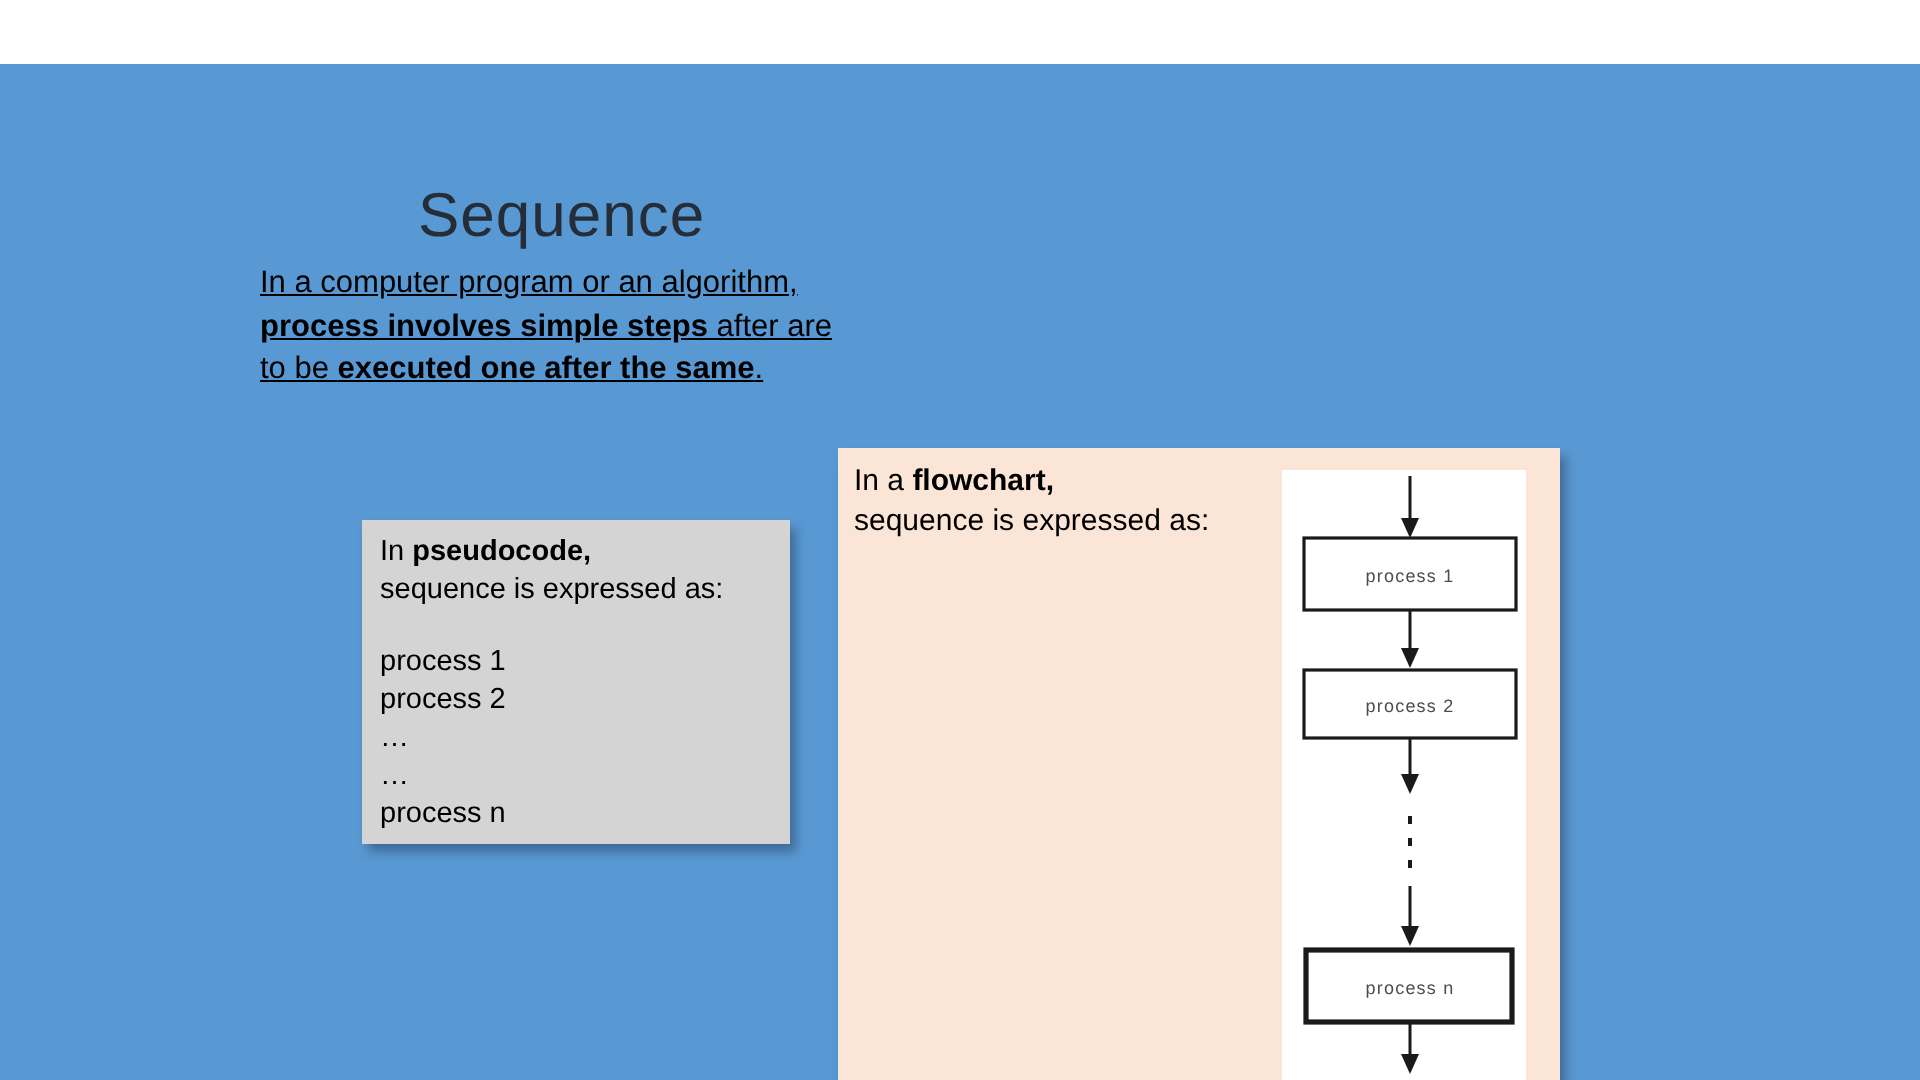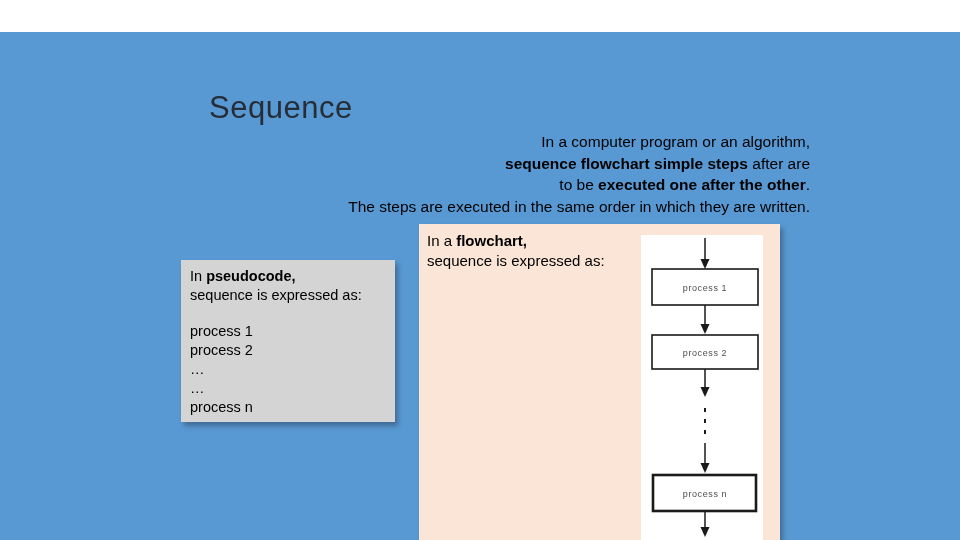--- a/index.html
+++ b/index.html
@@ -19,24 +19,25 @@
     position: absolute;
     left: 209px; top: 58px;
     font-size: 31px;
     font-weight: 300;
     letter-spacing: 0.5px;
     color: #252e38;
   }
   .intro-text {
     position: absolute;
     left: 130px; top: 99px; width: 680px;
-    text-align: right;
+    text-align: left;
     font-size: 15.5px;
     line-height: 21.5px;
     color: #000000;
+    text-decoration: underline;
   }
   .intro-line b { font-weight: bold; }
 
   .pseudo-box {
     position: absolute;
     left: 181px; top: 228px;
     width: 214px; height: 162px;
     box-sizing: border-box;
     background: #d4d4d4;
     box-shadow: 3px 4px 5px rgba(30,40,60,0.40);
@@ -82,23 +83,22 @@
 </style>
 </head>
 <body>
 
 <div class="slide">
 
   <div class="slide-title">Sequence</div>
 
   <div class="intro-text">
     <div class="intro-line"><span>In a computer program or an algorithm,</span></div>
-    <div class="intro-line"><b>sequence flowchart simple steps</b><span> after are</span></div>
-    <div class="intro-line"><span>to be </span><b>executed one after the other</b><span>.</span></div>
-    <div class="intro-line"><span>The steps are executed in the same order in which they are written.</span></div>
+    <div class="intro-line"><b>process involves simple steps</b><span> after are</span></div>
+    <div class="intro-line"><span>to be </span><b>executed one after the same</b><span>.</span></div>
   </div>
 
   <div class="pseudo-box">
     <div class="panel-heading">
       <div><span>In </span><b>pseudocode,</b></div>
       <div>sequence is expressed as:</div>
     </div>
     <div class="code-lines">
       <div>process 1</div>
       <div>process 2</div>

